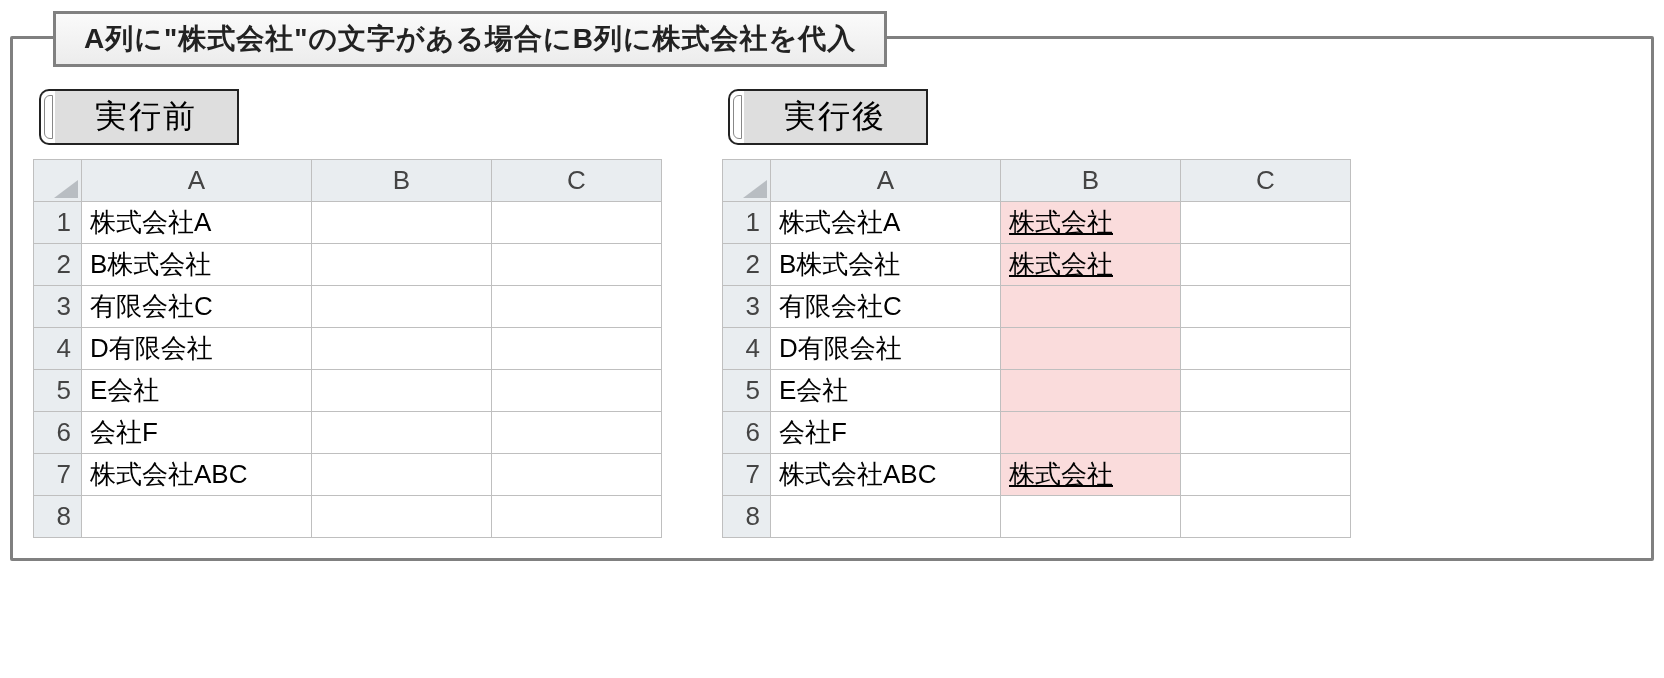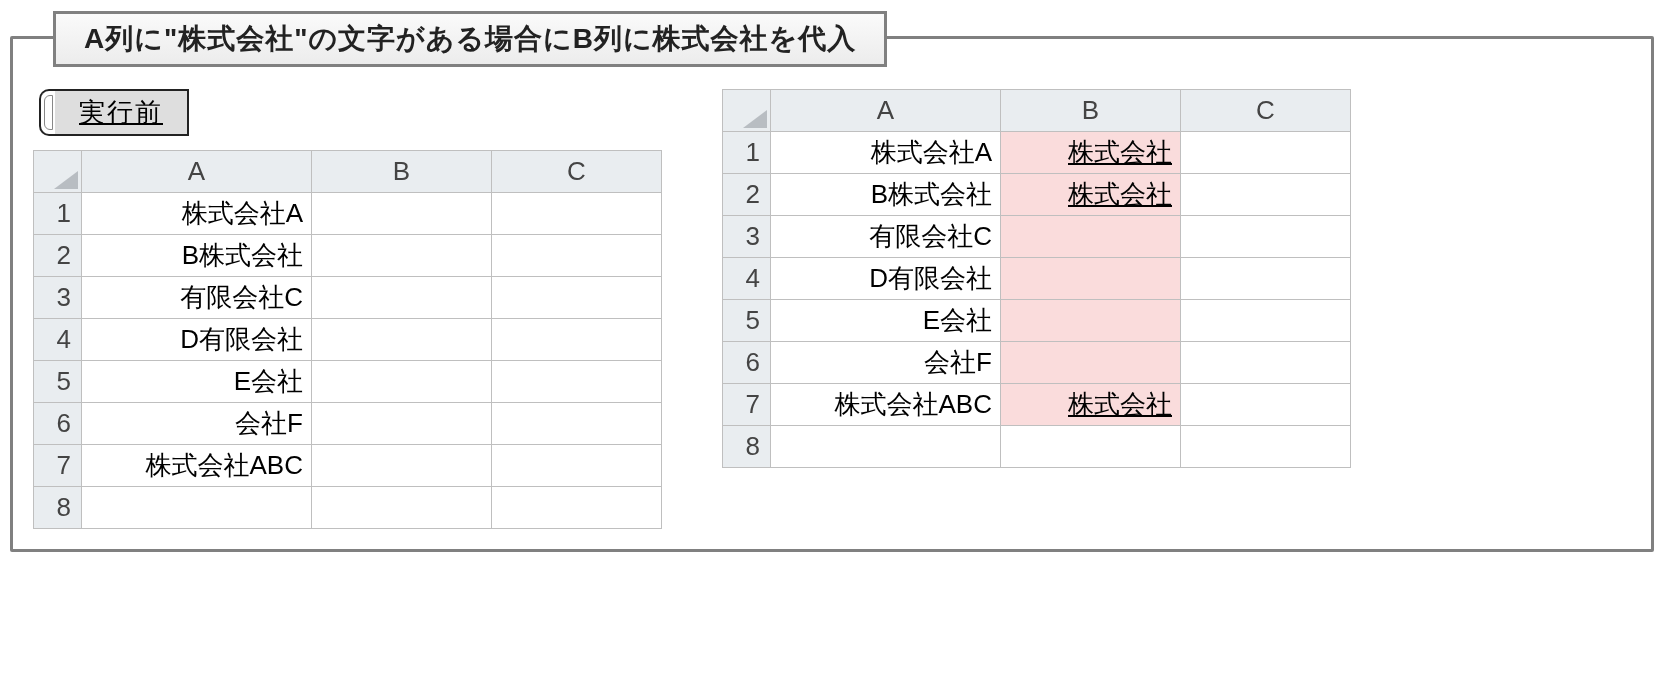--- a/index.html
+++ b/index.html
@@ -53,24 +53,23 @@
     position:absolute;
     left:3px; right:2px; top:4px; bottom:4px;
     border:1px solid #888;
     border-radius:6px 0 0 6px;
   }
   .scroll-body {
     background: #dedede;
     border-top: 2px solid #222;
     border-bottom: 2px solid #222;
     border-right: 2px solid #222;
-    padding: 4px 24px;
-    font-size: 26px;
+    padding: 4px 40px;
+    font-size: 32px;
     letter-spacing: 2px;
-    text-decoration: underline;
   }
   table.sheet {
     border-collapse: collapse;
     font-size: 26px;
   }
   table.sheet th, table.sheet td {
     border: 1px solid #bfbfbf;
     padding: 2px 8px;
     height: 42px;
   }
@@ -93,21 +92,21 @@
   table.sheet th.corner::after{
     content:"";
     position:absolute;
     right:3px; bottom:3px;
     width:0;height:0;
     border-left:24px solid transparent;
     border-bottom:18px solid #b8bdc2;
   }
   table.sheet td {
     background: #ffffff;
-    text-align: right;
+    text-align: left;
   }
   .colA { width: 230px; }
   .colB { width: 180px; }
   .colC { width: 170px; }
   .hl { background: #fadcdc !important; text-decoration: underline; }
 </style>
 </head>
 <body>
 
 <div class="fieldset">
@@ -176,20 +175,24 @@
               <th class="rowhdr">8</th>
               <td class="colA"></td>
               <td class="colB"></td>
               <td class="colC"></td>
             </tr>
           </tbody>
       </table>
     </div>
 
     <div class="col">
+      <div class="scroll-tab">
+        <div class="scroll-cap"></div>
+        <div class="scroll-body">実行後</div>
+      </div>
       <table class="sheet">
         <tbody>
             <tr>
           <th class="corner"></th>
           <th class="colA">A</th>
           <th class="colB">B</th>
           <th class="colC">C</th>
         </tr>
         </tbody>
           <tbody>

